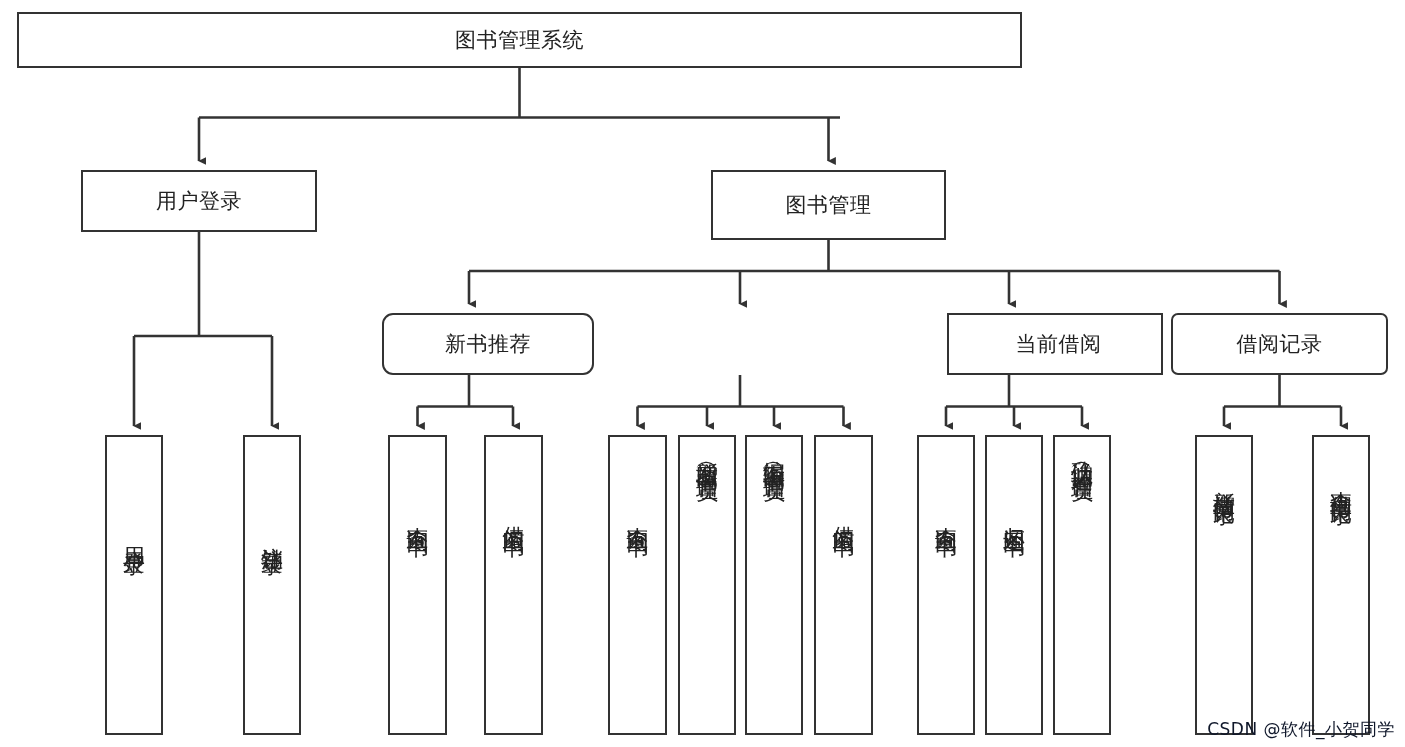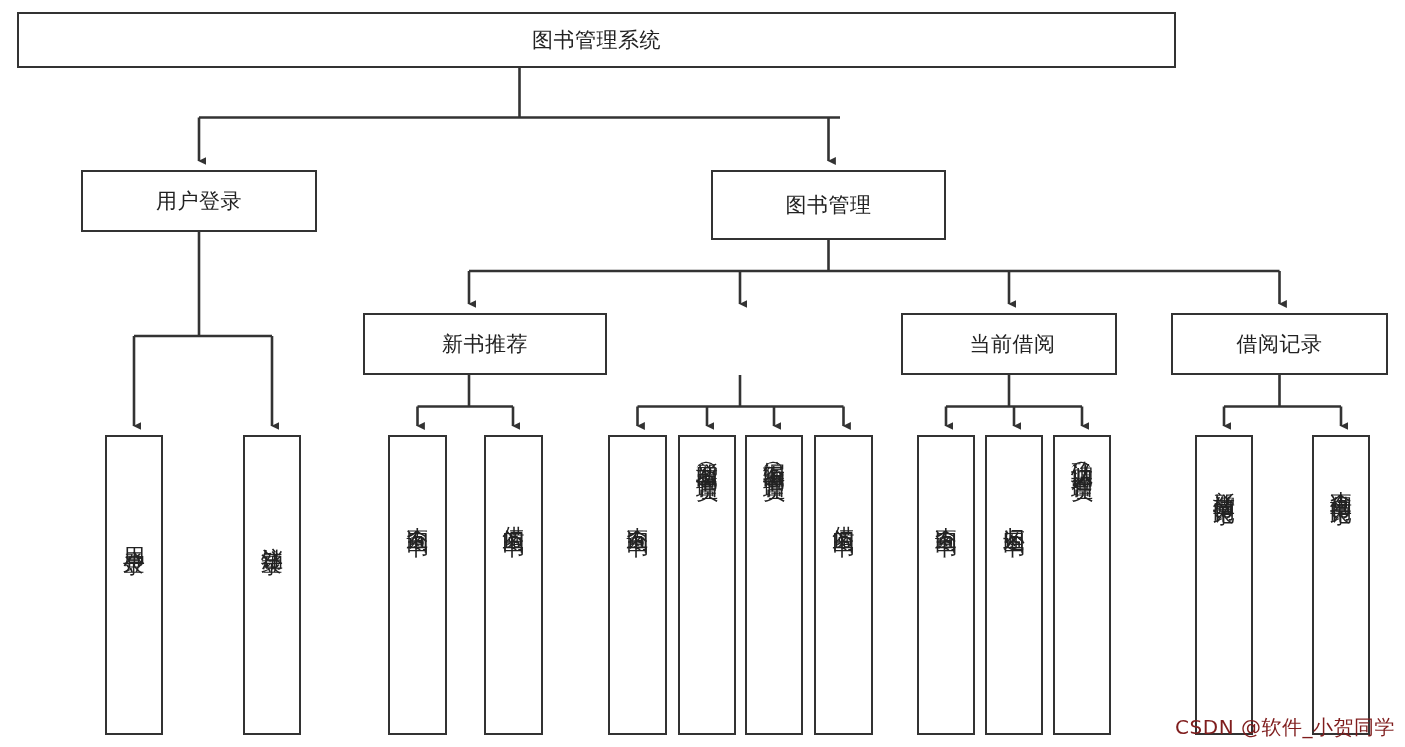--- a/index.html
+++ b/index.html
@@ -55,22 +55,22 @@
     white-space: nowrap;
     letter-spacing: 3px;
     font-size: 22px;
     line-height: 1;
     text-align: start;
   }
   .watermark {
     position: absolute;
     right: 10px;
     bottom: 6px;
-    font-size: 20px;
-    color: #7f1d1d;
+    font-size: 17px;
+    color: #0f172a;
     letter-spacing: 0.5px;
     user-select: none;
     white-space: nowrap;
   }
 </style>
 </head>
 <body>
 
 <div id="diagram-root">
 
@@ -129,38 +129,38 @@
     </g>
 
     <g stroke="#333333" stroke-width="2.6" fill="none">
       <path d="M1279.5,375 L1279.5,406.5"></path>
       <path d="M1224,406.5 L1341,406.5"></path>
       <path d="M1224,406.5 L1224,426" marker-end="url(#arrowhead)"></path>
       <path d="M1341,406.5 L1341,426" marker-end="url(#arrowhead)"></path>
     </g>
   </svg>
 
-  <div class="node" style="left:17px; top:12px; width:1159px; height:56px;">
+  <div class="node" style="left:17px; top:12px; width:1005px; height:56px;">
     <span class="label">图书管理系统</span>
   </div>
 
   <div class="node" style="left:81px; top:170px; width:236px; height:62px;">
     <span class="label">用户登录</span>
   </div>
   <div class="node" style="left:711px; top:170px; width:235px; height:70px;">
     <span class="label">图书管理</span>
   </div>
 
-  <div class="node" style="left:363px; top:313px; width:244px; height:62px;">
+  <div class="node" style="left:382px; top:313px; width:212px; height:62px;border-radius:11px;">
     <span class="label">新书推荐</span>
   </div>
-  <div class="node" style="left:901px; top:313px; width:216px; height:62px;padding-left:7px;">
+  <div class="node" style="left:947px; top:313px; width:216px; height:62px;padding-left:7px;">
     <span class="label">当前借阅</span>
   </div>
-  <div class="node" style="left:1171px; top:313px; width:217px; height:62px;">
+  <div class="node" style="left:1171px; top:313px; width:217px; height:62px;border-radius:7px;">
     <span class="label">借阅记录</span>
   </div>
 
   <div class="node vertical" style="left:105px; top:435px; width:58px; height:300px; padding-top:92px;">
     <span class="label">用户登录</span>
   </div>
   <div class="node vertical" style="left:243px; top:435px; width:58px; height:300px; padding-top:92px;">
     <span class="label">注销登录</span>
   </div>
 

